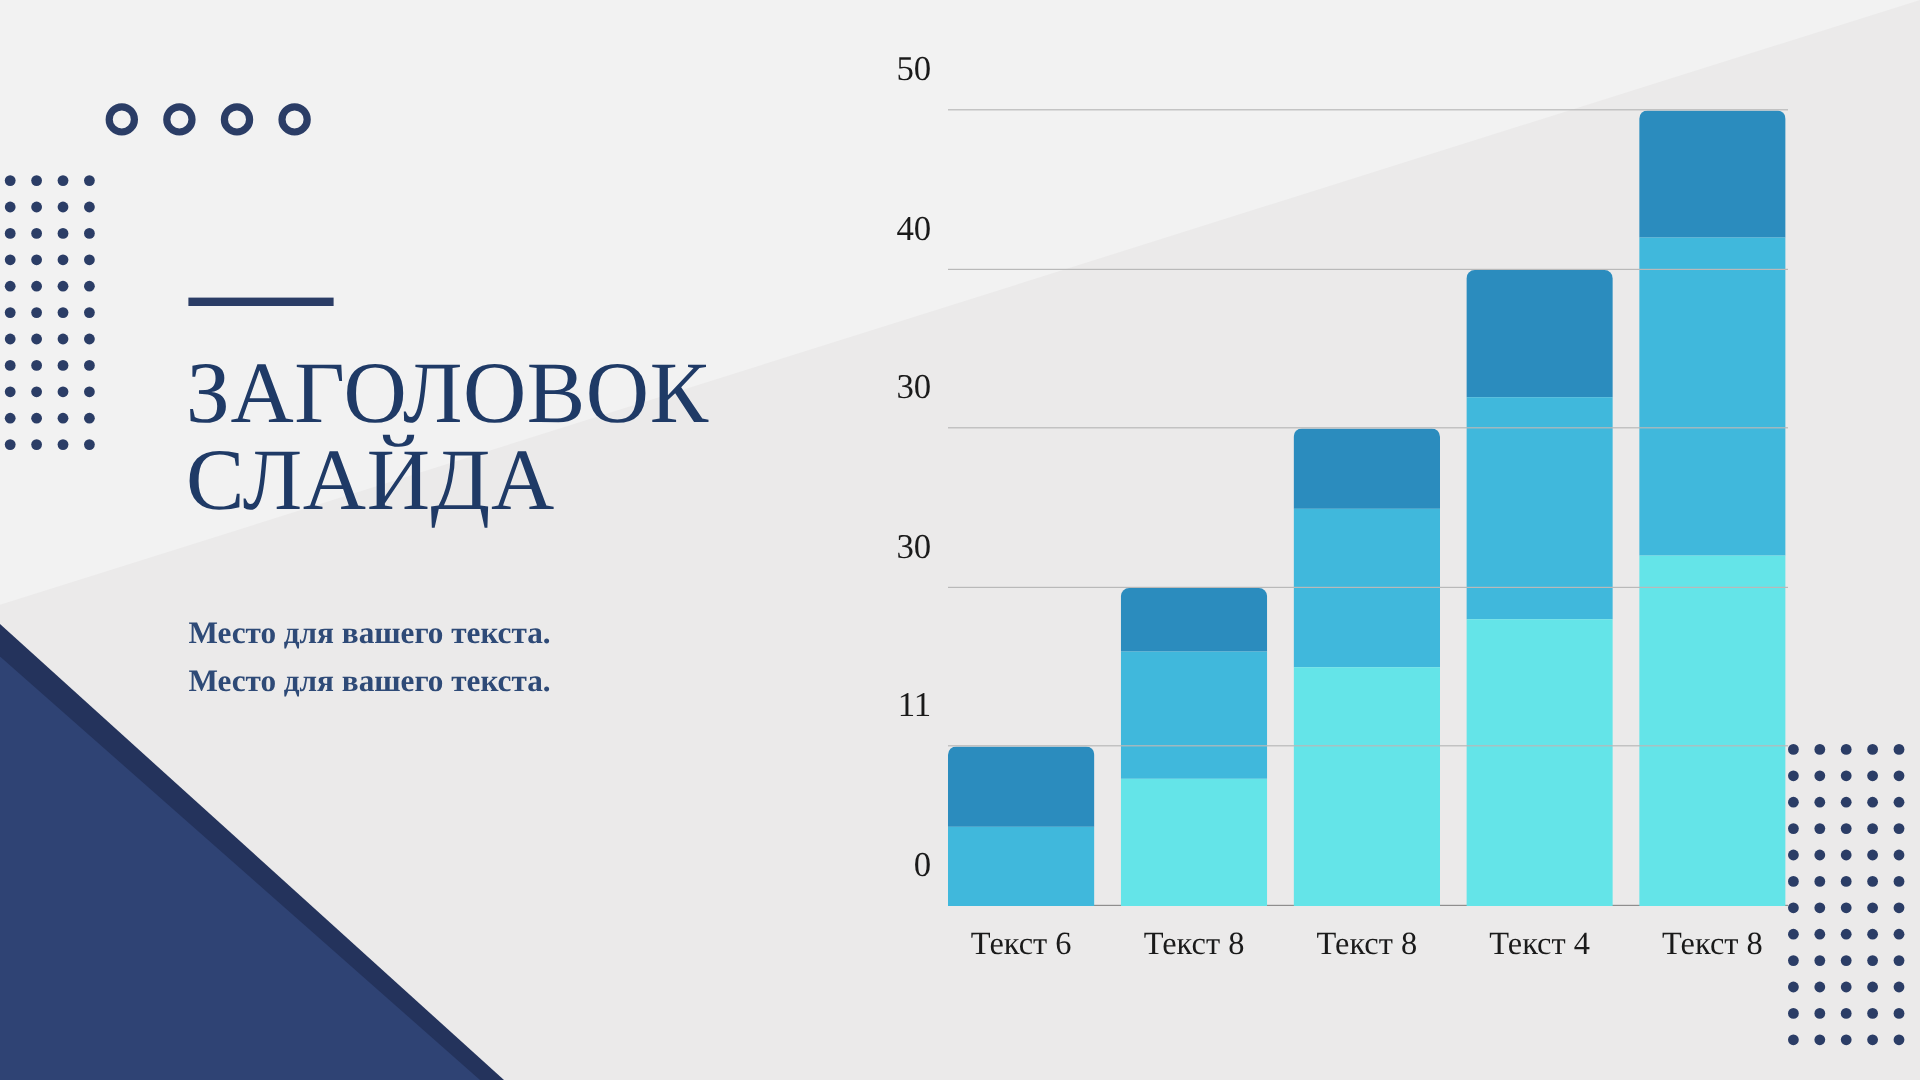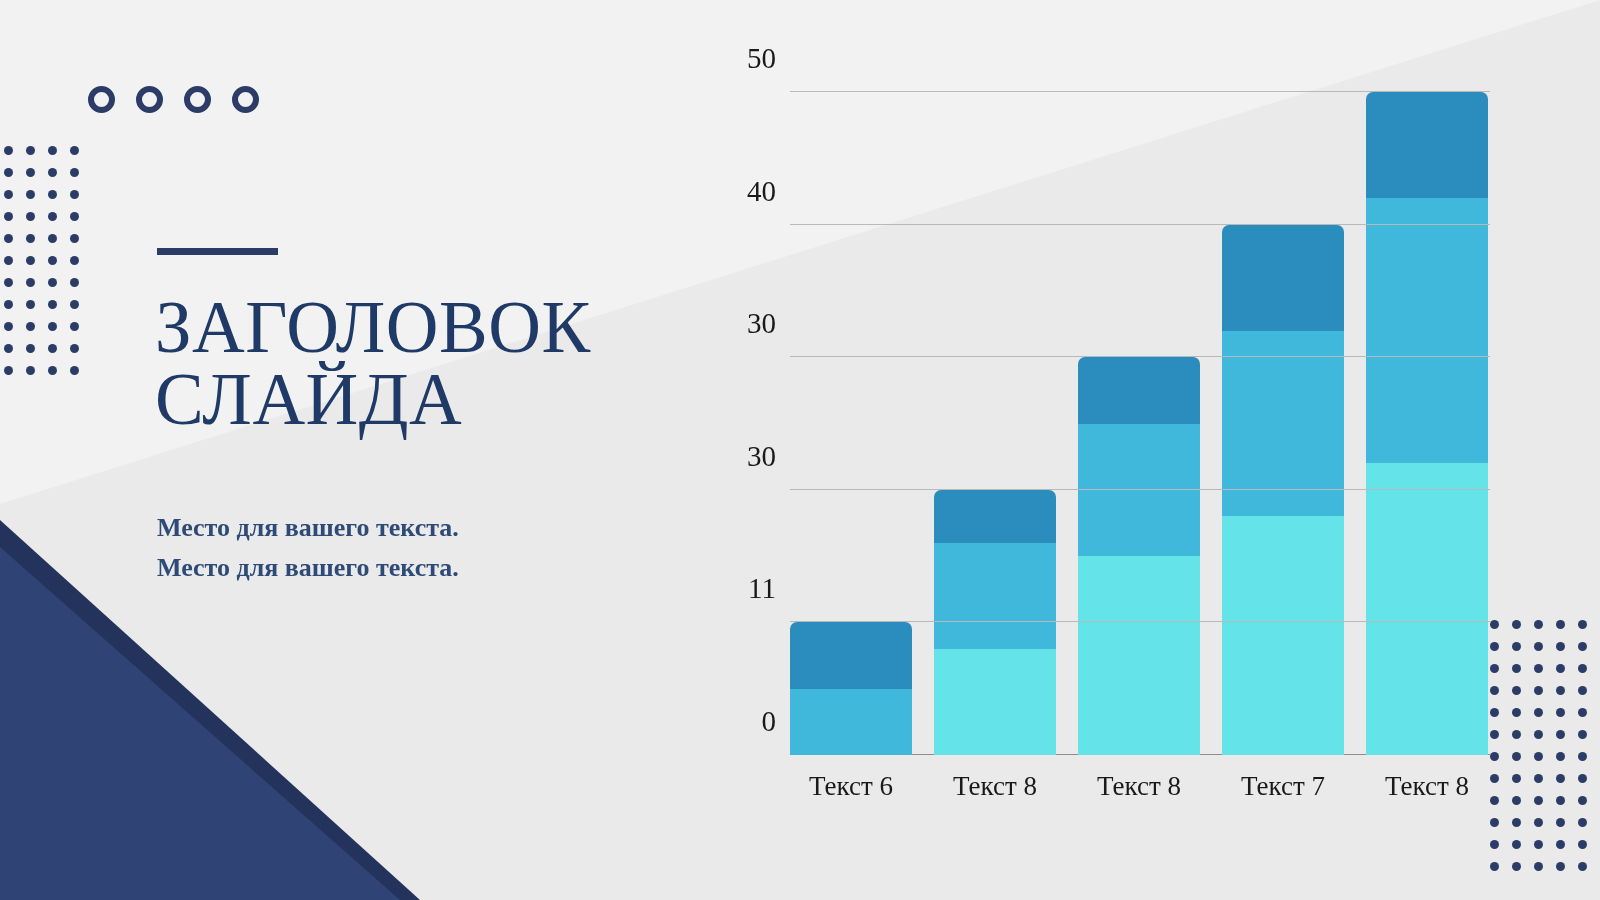--- a/index.html
+++ b/index.html
@@ -379,18 +379,18 @@
         <div class="ytick" style="bottom: 60%;">30</div>
         <div class="gridline" style="bottom: 80%;"></div>
         <div class="ytick" style="bottom: 80%;">40</div>
         <div class="gridline" style="bottom: 100%;"></div>
         <div class="ytick" style="bottom: 100%;">50</div>
       </div>
     <div class="xlabels" id="xlabels">
         <div class="xlabel">Текст 6</div>
         <div class="xlabel">Текст 8</div>
         <div class="xlabel">Текст 8</div>
-        <div class="xlabel">Текст 7</div>
+        <div class="xlabel">Текст 4</div>
         <div class="xlabel">Текст 8</div>
       </div>
   </div>
 
 </div>
 
 </body></html>

